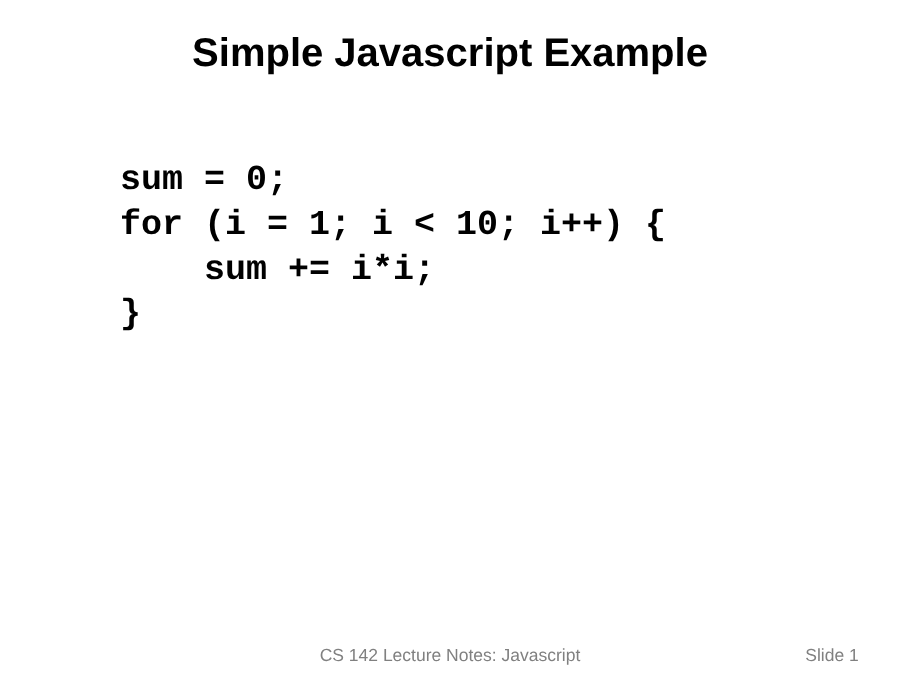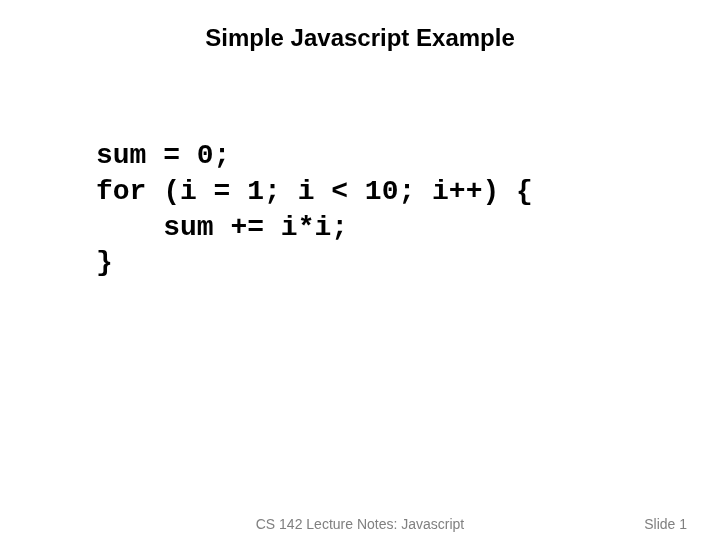--- a/index.html
+++ b/index.html
@@ -9,33 +9,33 @@
     }
     body {
       width: 720px;
       height: 540px;
       background: #ffffff;
       font-family: Arial, Helvetica, sans-serif;
       position: relative;
       overflow: hidden;
     }
     .slide-title {
-      font-size: 24px;
+      font-size: 32px;
       font-weight: bold;
       text-align: center;
       padding-top: 24px;
       color: #000000;
     }
     .code-block {
       font-family: "Courier New", Courier, monospace;
       font-size: 28px;
       font-weight: bold;
       color: #000000;
       white-space: pre;
-      margin-top: 86px;
+      margin-top: 66px;
       margin-left: 96px;
       line-height: 1.28;
     }
     .footer {
       position: absolute;
       bottom: 24px;
       left: 0;
       right: 0;
       width: 100%;
       font-size: 14px;

